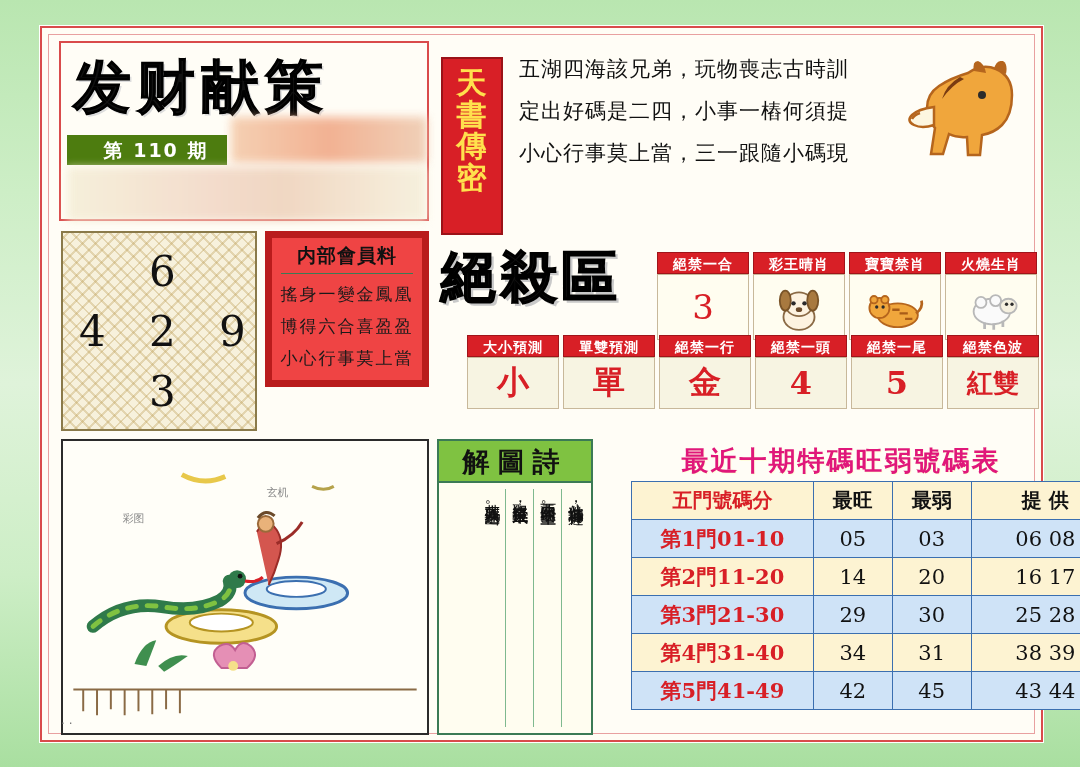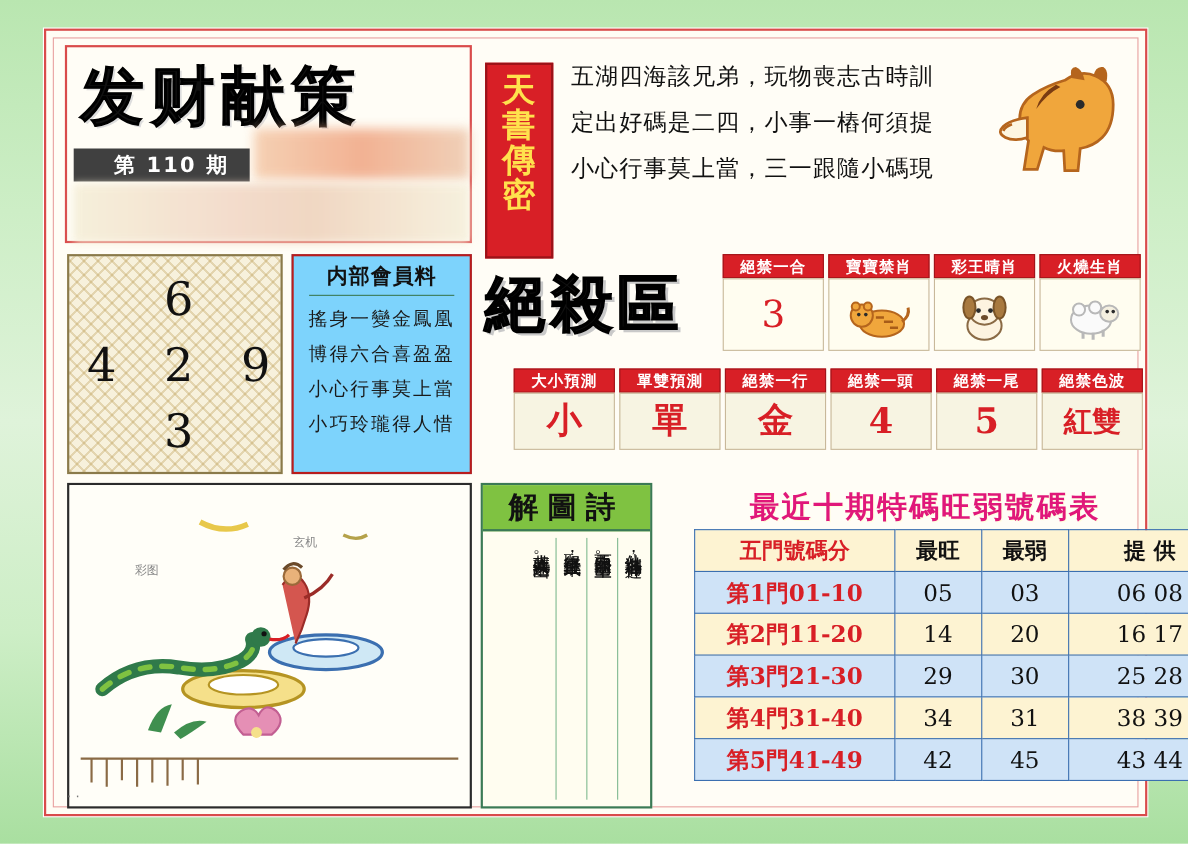--- a/index.html
+++ b/index.html
@@ -40,21 +40,21 @@
     font-family: "DejaVu Sans", sans-serif;
     font-size: 58px; font-weight: bold;
     letter-spacing: 6px;
     color: #111;
     -webkit-text-stroke: 1px #000;
     text-shadow: 2px 2px 0 #ddd;
   }
   .hdr-issue {
     position: absolute; left: 6px; top: 92px;
     width: 160px; height: 30px;
-    background: #404040;
+    background: #4d7c0f;
     color: #fff;
     font-size: 19px; font-weight: bold;
     text-align: center; line-height: 30px;
     letter-spacing: 2px;
     padding-left: 18px;
   }
   .blur-band {
     position: absolute; left: 170px; top: 74px;
     width: 196px; height: 46px;
     background: linear-gradient(90deg,#f4c9a8,#f0a582,#eec9ae);
@@ -118,23 +118,23 @@
   }
   .n-top  { left: 86px; top: 14px; }
   .n-left { left: 16px; top: 74px; }
   .n-mid  { left: 86px; top: 74px; }
   .n-right{ left: 156px; top: 74px; }
   .n-bot  { left: 86px; top: 134px; }
 
   
   .member {
     position: absolute; left: 216px; top: 196px;
-    width: 164px; height: 200px;
-    border: 2px solid #b91c1c;
-    background: #7dd3fc;
+    width: 164px; height: 156px;
+    border: 7px solid #b91c1c;
+    background: #ef4444;
   }
   .member-title {
     text-align: center;
     font-size: 19px; font-weight: bold;
     color: #111;
     margin-top: 5px;
     letter-spacing: 1px;
   }
   .member-hr {
     width: 132px; height: 1px; background: #3b7a55;
@@ -163,20 +163,21 @@
 
   
   .zrow { position: absolute; left: 608px; top: 196px; display: flex; gap: 4px; }
   .zcell { width: 92px; }
   .zhead {
     background: #d81f26; color: #fff;
     font-size: 14px; font-weight: bold;
     text-align: center; line-height: 22px; height: 22px;
     letter-spacing: 1px;
     border: 1px solid #a0141a;
+    margin-top: 21px;
   }
   .zbody {
     height: 66px;
     border: 1px solid #c8b89a;
     background: #fffdf0;
     display: flex; align-items: center; justify-content: center;
     font-family: "DejaVu Serif", serif;
     font-size: 34px; color: #d81f26;
   }
   .zbody svg { display: block; }
@@ -321,56 +322,55 @@
     <span class="n-right">9</span>
     <span class="n-bot">3</span>
   </div>
 
   <div class="member">
     <div class="member-title">内部會員料</div>
     <div class="member-hr"></div>
     <div class="member-line">搖身一變金鳳凰</div>
     <div class="member-line">博得六合喜盈盈</div>
     <div class="member-line">小心行事莫上當</div>
-    <div class="member-line">小巧玲瓏得人惜</div>
   </div>
 
   <div class="juesha">絕殺區</div>
 
   <div class="zrow">
     <div class="zcell">
       <div class="zhead">絕禁一合</div>
       <div class="zbody">3</div>
+    </div>
+    <div class="zcell">
+      <div class="zhead">彩王晴肖</div>
+      <div class="zbody">
+        <svg viewBox="0 0 70 58" width="64" height="54">
+          <ellipse cx="35" cy="40" rx="17" ry="14" fill="#fdf3e0" stroke="#8a6a45" stroke-width="2"></ellipse>
+          <ellipse cx="35" cy="26" rx="15" ry="13" fill="#fdf3e0" stroke="#8a6a45" stroke-width="2"></ellipse>
+          <ellipse cx="20" cy="22" rx="6" ry="11" fill="#a8793f" stroke="#7a5428" stroke-width="2"></ellipse>
+          <ellipse cx="50" cy="22" rx="6" ry="11" fill="#a8793f" stroke="#7a5428" stroke-width="2"></ellipse>
+          <circle cx="29" cy="25" r="2.4" fill="#2b2b2b"></circle>
+          <circle cx="41" cy="25" r="2.4" fill="#2b2b2b"></circle>
+          <ellipse cx="35" cy="32" rx="3.5" ry="2.6" fill="#6b4a2a"></ellipse>
+        </svg>
+      </div>
     </div>
     <div class="zcell">
       <div class="zhead">寶寶禁肖</div>
       <div class="zbody">
         <svg viewBox="0 0 70 58" width="64" height="54">
           <ellipse cx="38" cy="38" rx="22" ry="13" fill="#f0a63c" stroke="#b5651d" stroke-width="2"></ellipse>
           <circle cx="18" cy="30" r="11" fill="#f0a63c" stroke="#b5651d" stroke-width="2"></circle>
           <circle cx="12" cy="21" r="4" fill="#f0a63c" stroke="#b5651d" stroke-width="2"></circle>
           <circle cx="24" cy="21" r="4" fill="#f0a63c" stroke="#b5651d" stroke-width="2"></circle>
           <circle cx="15" cy="29" r="1.8" fill="#2b2b2b"></circle>
           <circle cx="22" cy="29" r="1.8" fill="#2b2b2b"></circle>
           <path d="M32 32 h8 M40 36 h9 M46 42 h8" stroke="#a85c18" stroke-width="2.5" fill="none"></path>
           <path d="M58 36 q8-6 6-14" stroke="#b5651d" stroke-width="3" fill="none"></path>
-        </svg>
-      </div>
-    </div>
-    <div class="zcell">
-      <div class="zhead">彩王晴肖</div>
-      <div class="zbody">
-        <svg viewBox="0 0 70 58" width="64" height="54">
-          <ellipse cx="35" cy="40" rx="17" ry="14" fill="#fdf3e0" stroke="#8a6a45" stroke-width="2"></ellipse>
-          <ellipse cx="35" cy="26" rx="15" ry="13" fill="#fdf3e0" stroke="#8a6a45" stroke-width="2"></ellipse>
-          <ellipse cx="20" cy="22" rx="6" ry="11" fill="#a8793f" stroke="#7a5428" stroke-width="2"></ellipse>
-          <ellipse cx="50" cy="22" rx="6" ry="11" fill="#a8793f" stroke="#7a5428" stroke-width="2"></ellipse>
-          <circle cx="29" cy="25" r="2.4" fill="#2b2b2b"></circle>
-          <circle cx="41" cy="25" r="2.4" fill="#2b2b2b"></circle>
-          <ellipse cx="35" cy="32" rx="3.5" ry="2.6" fill="#6b4a2a"></ellipse>
         </svg>
       </div>
     </div>
     <div class="zcell">
       <div class="zhead">火燒生肖</div>
       <div class="zbody">
         <svg viewBox="0 0 70 58" width="64" height="54">
           <ellipse cx="36" cy="34" rx="20" ry="14" fill="#fafafa" stroke="#b8b8b8" stroke-width="2"></ellipse>
           <circle cx="24" cy="24" r="6" fill="#fafafa" stroke="#b8b8b8" stroke-width="2"></circle>
           <circle cx="40" cy="22" r="6" fill="#fafafa" stroke="#b8b8b8" stroke-width="2"></circle>

